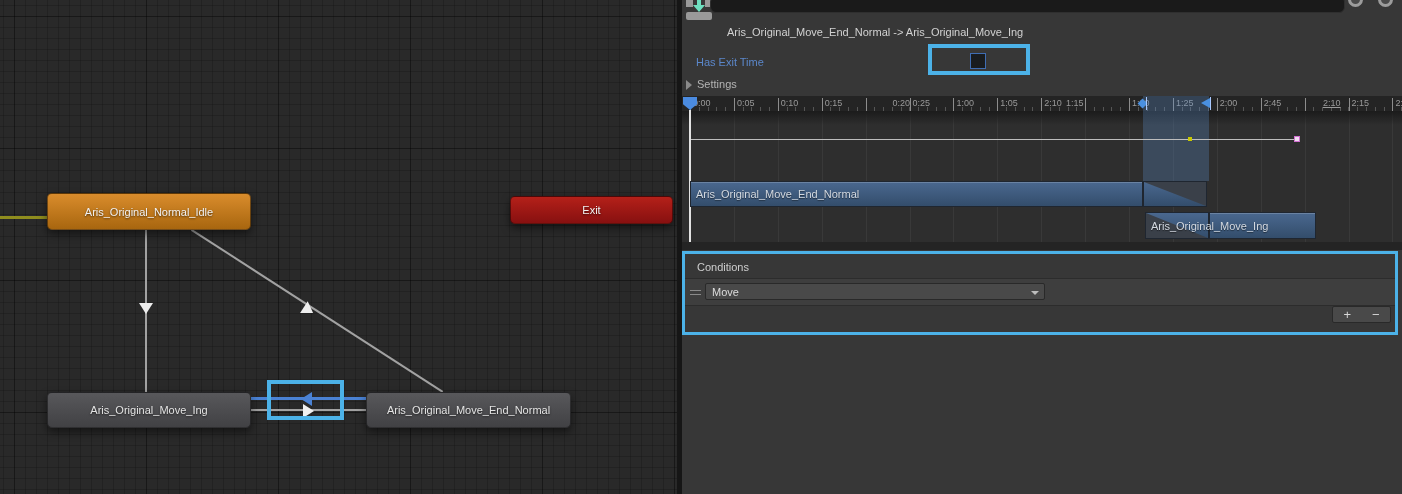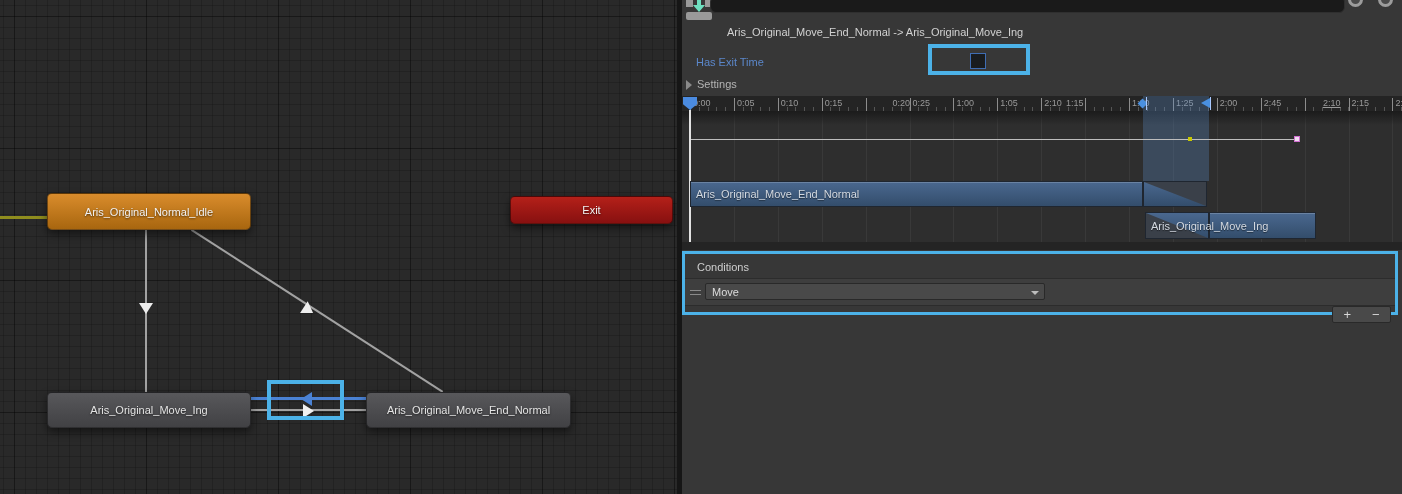--- a/index.html
+++ b/index.html
@@ -126,21 +126,21 @@
   .tbar .trans { position:absolute; top:0; width:64px; height:100%; background:#3a4049; border:1px solid #1f2630; }
   .bar1 .trans { left:453px; }
   .bar2 .trans { left:0; }
   .tbar .trans .tri { position:absolute; inset:0; background:linear-gradient(#4a688f,#334d6b); }
   .bar1 .trans .tri { clip-path:polygon(0 0,100% 100%,0 100%); }
   .bar2 .trans .tri { clip-path:polygon(0 0,100% 0,100% 100%); }
   .tbar .lbl { position:absolute; left:6px; top:0; height:100%; display:flex; align-items:center;
         color:#d3d9e1; white-space:nowrap; text-shadow:0 1px 1px rgba(0,0,0,.5); }
 
   
-  .cond-box { position:absolute; left:0; top:251px; width:716px; height:64px;
+  .cond-box { position:absolute; left:0; top:251px; width:716px; height:84px;
               border:3px solid #4cb2e8; background:#373737; }
   .cond-header { position:absolute; left:12px; top:7px; color:#cecece; }
   .cond-listbg { position:absolute; left:0; top:24px; width:100%; height:28px; background:#3e3e3e;
                  border-top:1px solid #2c2c2c; border-bottom:1px solid #2c2c2c; }
   .drag-handle { position:absolute; left:5px; top:36px; width:11px; height:5px;
                  border-top:1px solid #8a8a8a; border-bottom:1px solid #8a8a8a; }
   .dropdown { position:absolute; top:29px; height:17px; background:#494949; border:1px solid #292929;
               border-radius:2px; color:#dcdcdc; display:flex; align-items:center; padding:0 6px; }
   .dd1 { left:20px; width:340px; }
   .dd2 { left:369px; width:338px; }

